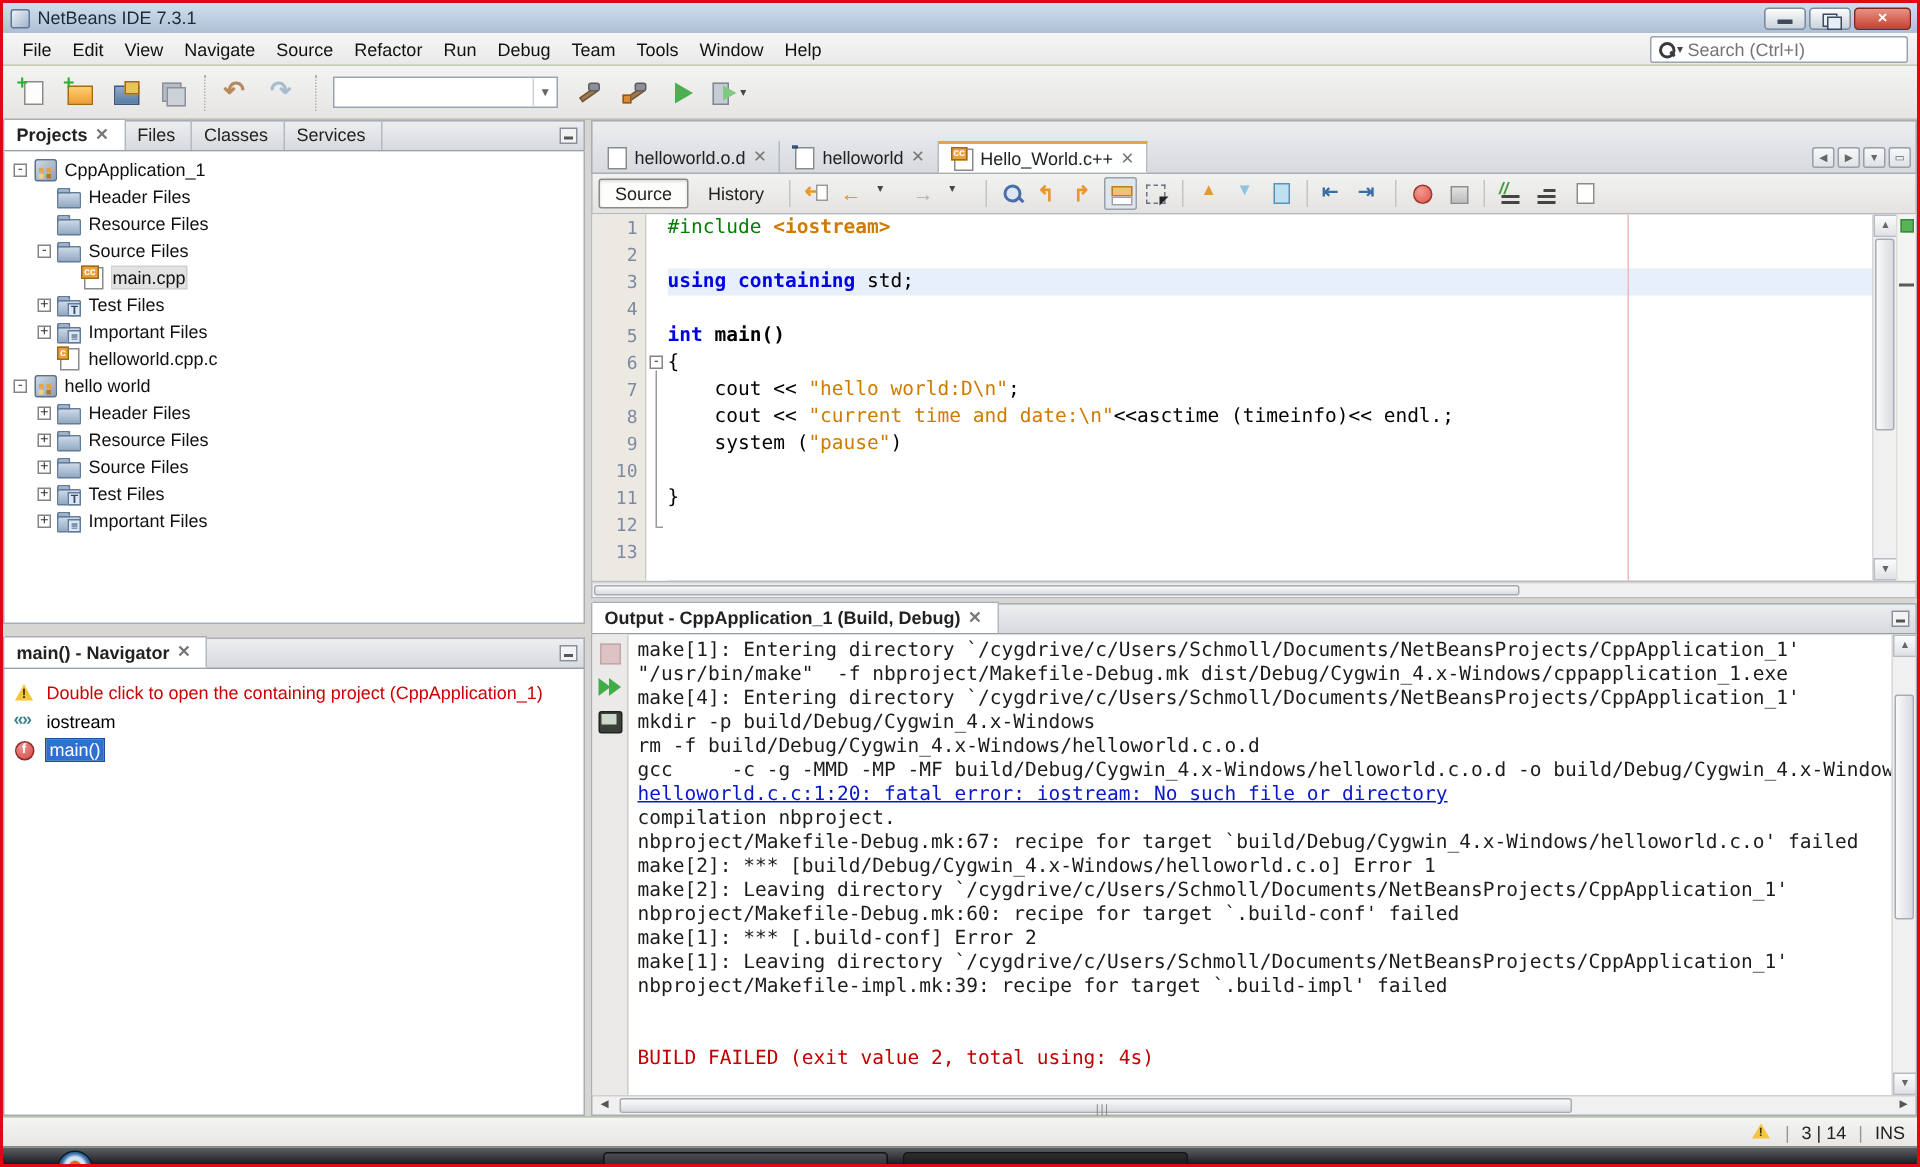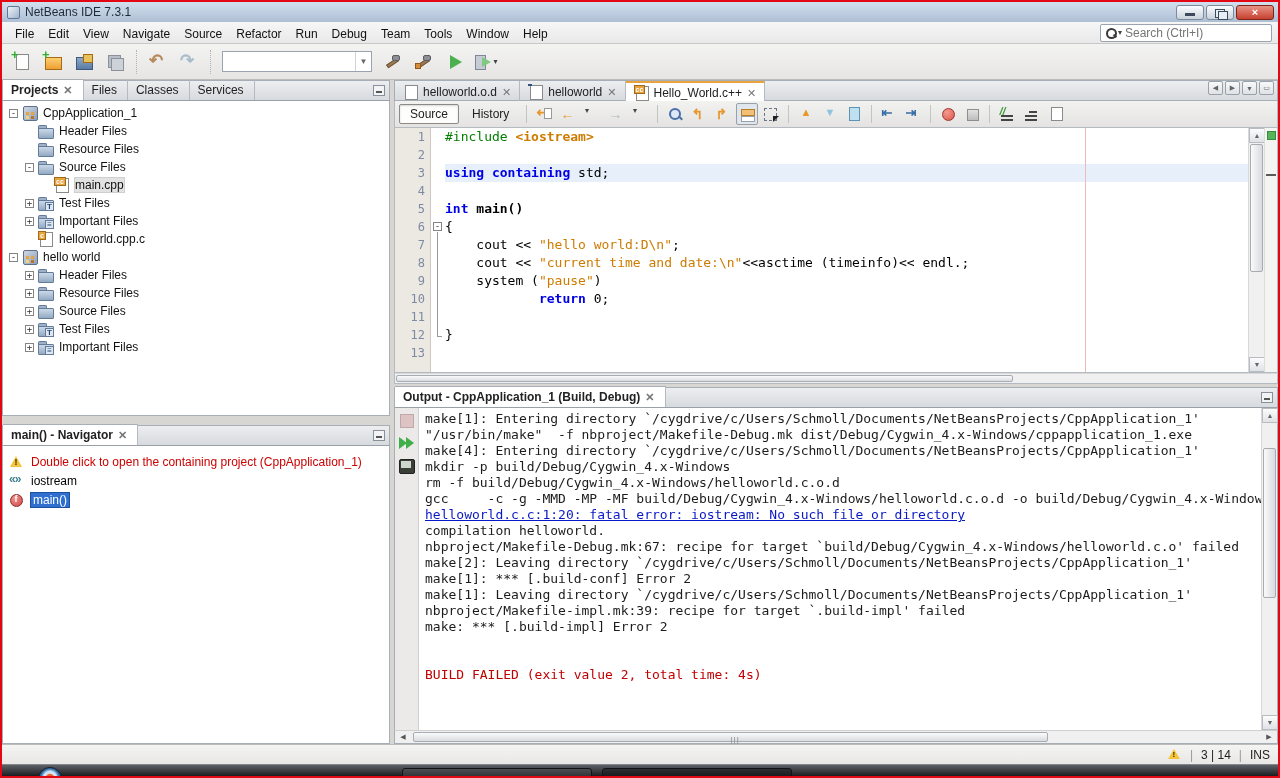--- a/index.html
+++ b/index.html
@@ -88,21 +88,21 @@
   .nico-warning::before { content:""; position:absolute; left:1px; top:1px; border-left:6px solid transparent; border-right:6px solid transparent; border-bottom:11px solid #f5c53c; }
   .nico-warning::after { content:"!"; position:absolute; left:5.5px; top:2px; font-size:9px; font-weight:bold; color:#3a2d00; }
   .nico-include::before { content:"\00AB\00BB"; position:absolute; left:0; top:-2px; color:#3f7f8f; font-weight:bold; font-size:12px; letter-spacing:-1px; }
   .nico-function::before { content:""; position:absolute; left:1px; top:1px; width:11px; height:11px; border-radius:50%; background:radial-gradient(circle at 35% 30%,#f0908d,#cf4a47); border:1px solid #8e2b28; }
   .nico-function::after { content:"f"; position:absolute; left:5.5px; top:0.5px; color:#fff; font-size:9px; font-weight:bold; }
   .nico-namespace::before { content:"{\2190}"; position:absolute; left:0; top:-1px; color:#6a7686; font-size:10px; font-weight:bold; letter-spacing:-1px; }
   .warn-text { color:#cc0000; }
   .sel-blue { background:#2f6fd0; color:#fff; outline:1px solid #1d4f9e; padding:0 2px; }
 
   
-  .editor-tabbar { height:21px; background:linear-gradient(#eceef0,#d7dade); border:1px solid #a8aeb6; display:flex; flex:none; }
+  .editor-tabbar { height:36px; background:linear-gradient(#eceef0,#d7dade); border:1px solid #a8aeb6; display:flex; align-items:flex-end; flex:none; }
   .etab { height:21px; font-size:12px; padding:3px 8px; border-right:1px solid #b4bac2; display:flex; align-items:center; gap:5px; color:#222; }
   .etab.active { background:#fff; font-weight:normal; border-top:2px solid #e8a33d; }
   .fico { width:15px; height:14px; position:relative; flex:none; }
   .tabbar-ctrl { margin-left:auto; display:flex; gap:2px; margin-right:3px; margin-bottom:3px; }
   .tbar-btn { width:15px; height:14px; border:1px solid #9aa0a8; background:linear-gradient(#f8f9fa,#dfe2e6); font-size:7px; color:#666; display:flex; align-items:center; justify-content:center; border-radius:2px; }
 
   
   .editor-toolbar { height:27px; background:linear-gradient(#f2f2f1,#e4e3e1); border:1px solid #b4bac2; border-top:none; display:flex; align-items:center; padding:0 4px; gap:2px; flex:none; }
   .vbtn { font-size:12px; padding:2px 10px; border:1px solid #b0b0ac; border-radius:2px; color:#222; }
   .vbtn.pressed { background:#fdfdfb; border-color:#8a8a86; box-shadow:inset 0 1px 2px rgba(0,0,0,.15); }
@@ -516,21 +516,20 @@
           <div class="margin-line"></div>
         <div class="code-line"><span class="tk-d">#include</span><span class="tk-p"> </span><span class="tk-i">&lt;iostream&gt;</span></div>
             <div class="code-line"></div>
             <div class="code-line hl"><span class="tk-k">using</span><span class="tk-p"> </span><span class="tk-k">containing</span><span class="tk-p"> std;</span></div>
             <div class="code-line"></div>
             <div class="code-line"><span class="tk-k">int</span><span class="tk-b"> main()</span></div>
             <div class="code-line"><span class="tk-p">{</span></div>
             <div class="code-line"><span class="tk-p">    cout &lt;&lt; </span><span class="tk-s">"hello world:D\n"</span><span class="tk-p">;</span></div>
             <div class="code-line"><span class="tk-p">    cout &lt;&lt; </span><span class="tk-s">"current time and date:\n"</span><span class="tk-p">&lt;&lt;asctime (timeinfo)&lt;&lt; endl.;</span></div>
             <div class="code-line"><span class="tk-p">    system (</span><span class="tk-s">"pause"</span><span class="tk-p">)</span></div>
-            <div class="code-line"><span class="tk-p">            </span><span class="tk-k">return</span><span class="tk-p"> 0;</span></div>
             <div class="code-line"></div>
             <div class="code-line"><span class="tk-p">}</span></div>
             <div class="code-line"></div>
           </div>
         <div class="vscroll">
           <span class="sb-arrow" style="top:0;">▲</span>
           <span class="sb-thumb" style="top:16px; height:128px;"></span>
           <span class="sb-arrow" style="bottom:0;">▼</span>
         </div>
         <div class="stripe">
@@ -559,30 +558,31 @@
               <span class="obtn oico-console"></span>
             </div>
           <div class="out-text" id="out-text">
               <div class="out-line">make[1]: Entering directory `/cygdrive/c/Users/Schmoll/Documents/NetBeansProjects/CppApplication_1'</div>
               <div class="out-line">"/usr/bin/make"  -f nbproject/Makefile-Debug.mk dist/Debug/Cygwin_4.x-Windows/cppapplication_1.exe</div>
               <div class="out-line">make[4]: Entering directory `/cygdrive/c/Users/Schmoll/Documents/NetBeansProjects/CppApplication_1'</div>
               <div class="out-line">mkdir -p build/Debug/Cygwin_4.x-Windows</div>
               <div class="out-line">rm -f build/Debug/Cygwin_4.x-Windows/helloworld.c.o.d</div>
               <div class="out-line">gcc     -c -g -MMD -MP -MF build/Debug/Cygwin_4.x-Windows/helloworld.c.o.d -o build/Debug/Cygwin_4.x-Windows/helloworld.c.</div>
               <div class="out-line lnk">helloworld.c.c:1:20: fatal error: iostream: No such file or directory</div>
-              <div class="out-line">compilation helloworld.</div>
+              <div class="out-line">compilation nbproject.</div>
               <div class="out-line">nbproject/Makefile-Debug.mk:67: recipe for target `build/Debug/Cygwin_4.x-Windows/helloworld.c.o' failed</div>
+              <div class="out-line">make[2]: *** [build/Debug/Cygwin_4.x-Windows/helloworld.c.o] Error 1</div>
               <div class="out-line">make[2]: Leaving directory `/cygdrive/c/Users/Schmoll/Documents/NetBeansProjects/CppApplication_1'</div>
+              <div class="out-line">nbproject/Makefile-Debug.mk:60: recipe for target `.build-conf' failed</div>
               <div class="out-line">make[1]: *** [.build-conf] Error 2</div>
               <div class="out-line">make[1]: Leaving directory `/cygdrive/c/Users/Schmoll/Documents/NetBeansProjects/CppApplication_1'</div>
               <div class="out-line">nbproject/Makefile-impl.mk:39: recipe for target `.build-impl' failed</div>
-              <div class="out-line">make: *** [.build-impl] Error 2</div>
               <div class="out-line">&nbsp;</div>
               <div class="out-line">&nbsp;</div>
-              <div class="out-line err">BUILD FAILED (exit value 2, total time: 4s)</div>
+              <div class="out-line err">BUILD FAILED (exit value 2, total using: 4s)</div>
             </div>
           <div class="vscroll">
             <span class="sb-arrow" style="top:0;">▲</span>
             <span class="sb-thumb" style="top:40px; height:150px;"></span>
             <span class="sb-arrow" style="bottom:0;">▼</span>
           </div>
         </div>
         <div class="ohscroll">
           <span class="oh-left">◀</span>
           <span class="oh-thumb">

